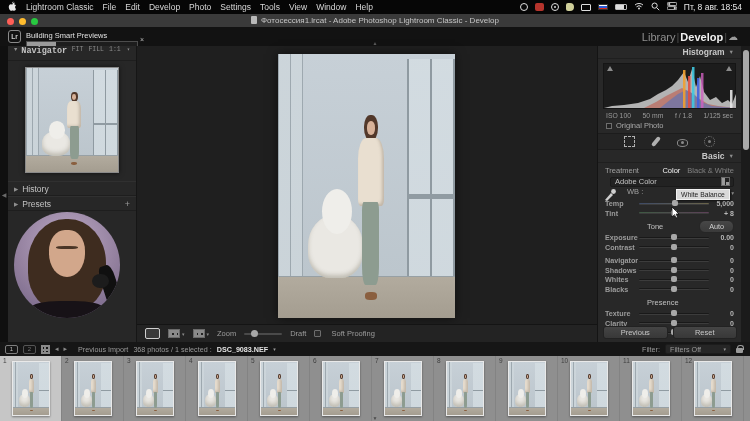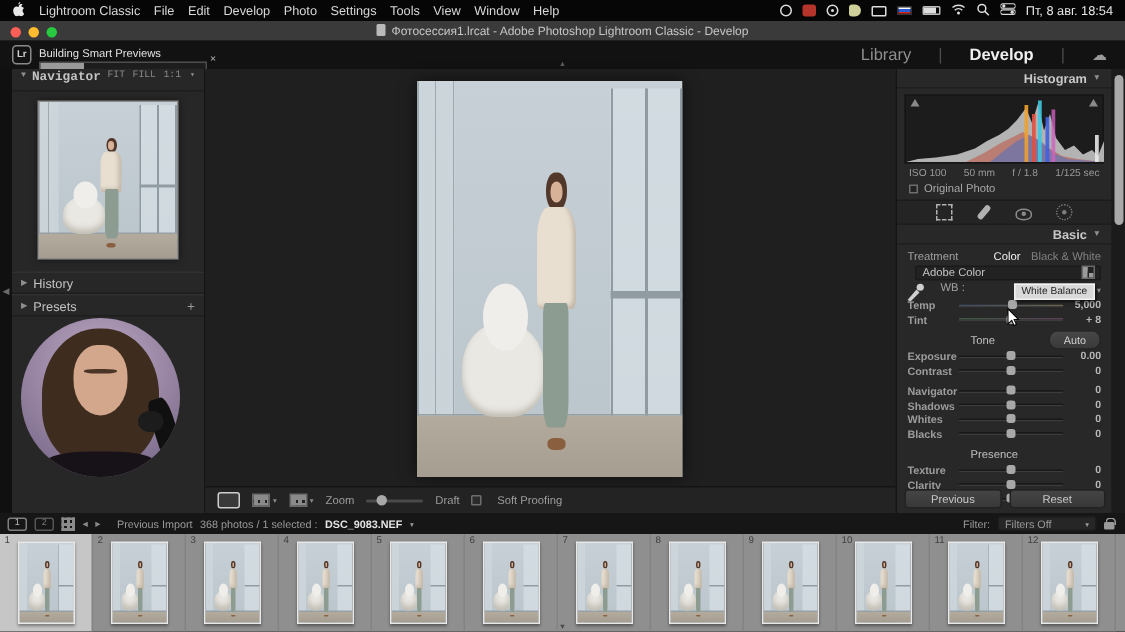--- a/index.html
+++ b/index.html
@@ -35,21 +35,21 @@
 
   
   #appheader { position:absolute; left:0; top:27px; width:750px; height:19px; background:#121212; }
   #lr-badge { position:absolute; left:8px; top:3px; width:13px; height:13px; border:1px solid #8a8a8a;
     border-radius:3px; color:#cfcfcf; font-size:6.5px; font-weight:bold; display:flex; align-items:center; justify-content:center; }
   #progress-wrap { position:absolute; left:26px; top:4px; }
   #progress-label { font-size:7.5px; color:#e0e0e0; }
   #progress-bar { margin-top:1px; width:112px; height:7px; border:1px solid #4c4c4c; background:#1d1d1d; position:relative; }
   #progress-fill { position:absolute; left:0; top:0; bottom:0; width:26%; background:#9a9a9a; }
   #progress-cancel { position:absolute; left:140px; top:9px; font-size:7px; color:#bbb; }
-  #modules { position:absolute; right:12px; top:0; height:19px; display:flex; align-items:center; gap:18px; font-size:11px; }
+  #modules { position:absolute; right:12px; top:0; height:19px; display:flex; align-items:center; gap:1px; font-size:11px; }
   .mod-lib { color:#8f8f8f; } .mod-div { color:#4c4c4c; } .mod-dev { color:#f0f0f0; font-weight:bold; }
   .cloud-ic { color:#9a9a9a; font-size:10px; }
   #top-collapse { position:absolute; left:50%; bottom:0; transform:translateX(-50%); font-size:5px; color:#5a5a5a; }
 
   
   #left-edge { position:absolute; left:0; top:46px; width:8px; height:296px; background:#101010;
     display:flex; align-items:center; justify-content:center; color:#6a6a6a; font-size:6px; }
 
   
   #leftpanel { position:absolute; left:8px; top:46px; width:129px; height:296px; background:#272727; border-right:1px solid #161616; }

